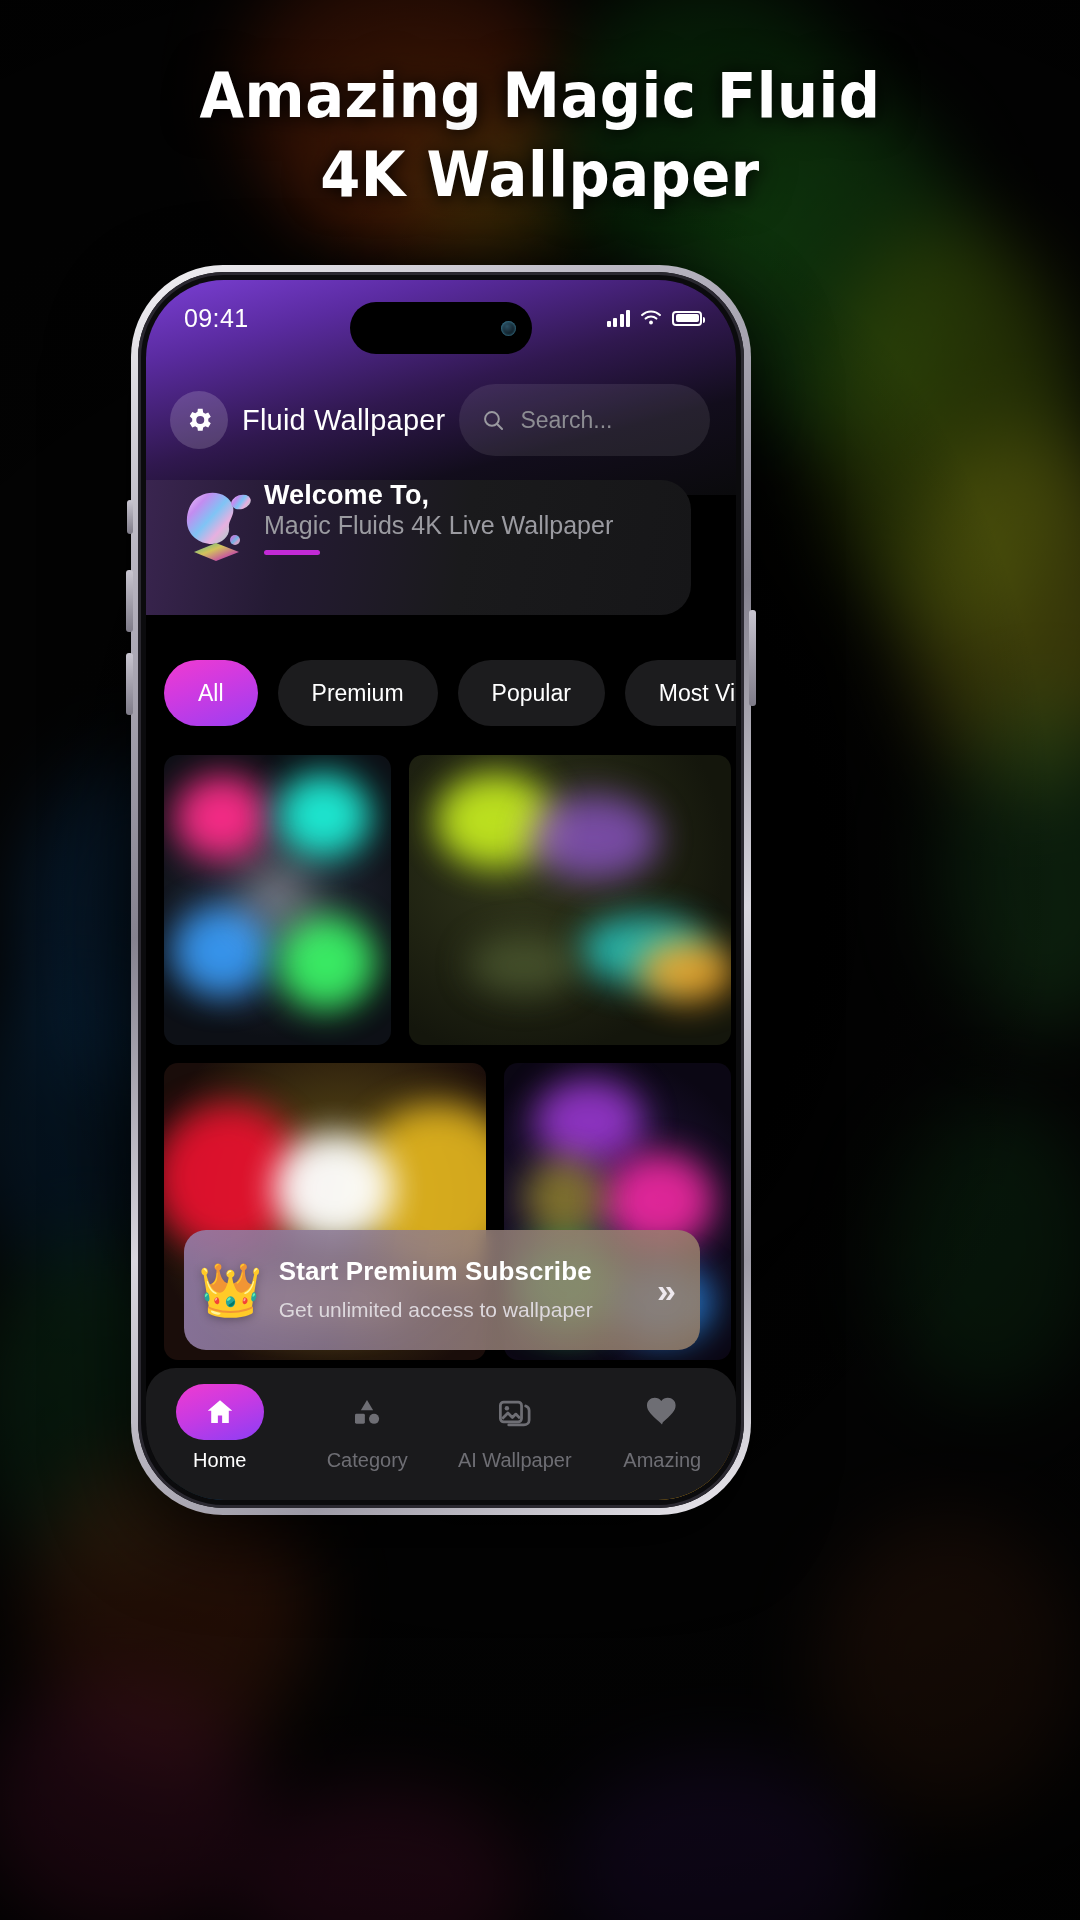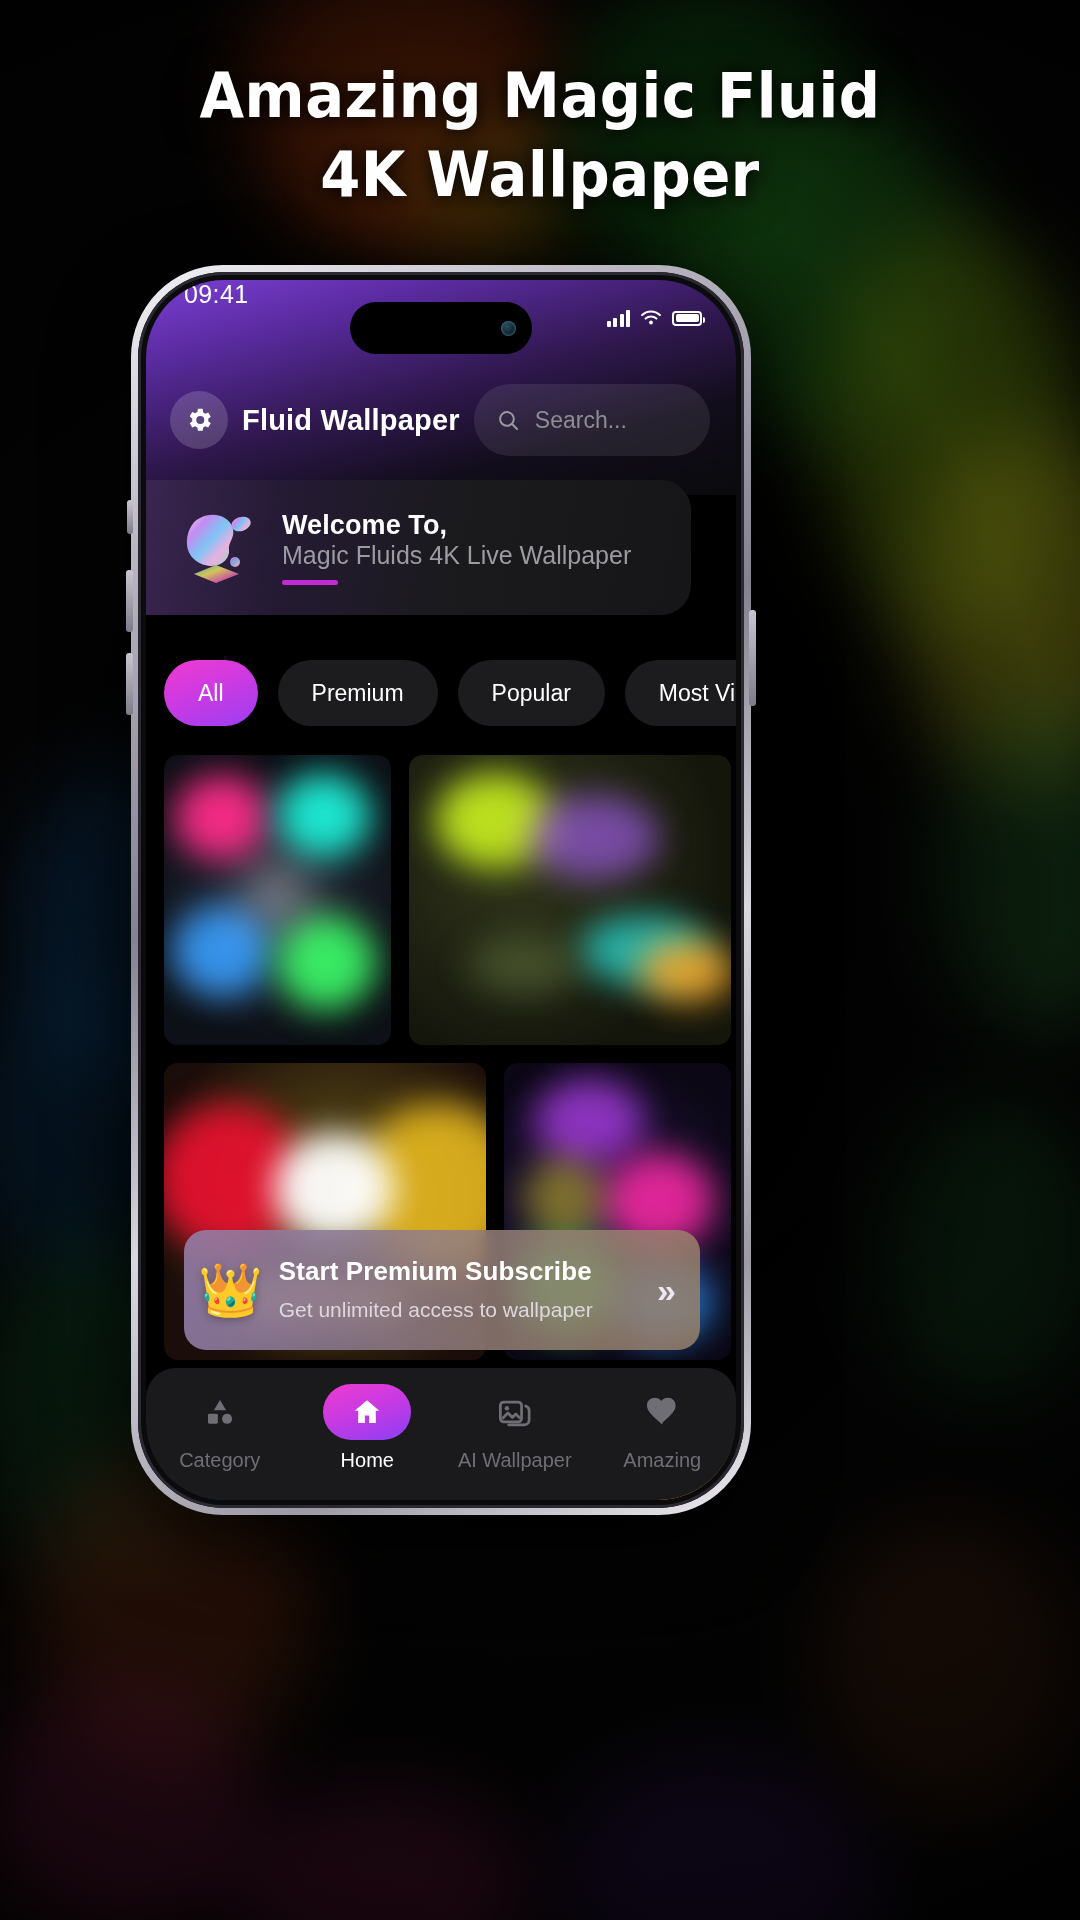--- a/index.html
+++ b/index.html
@@ -59,21 +59,21 @@
   .btn-voldn  { left:-5px; top:388px; width:7px; height:62px; }
   .btn-power  { right:-5px; top:345px; width:7px; height:96px; }
 
   
   .screen-top-grad {
     position:absolute; top:0; left:0; right:0; height:215px;
     background:linear-gradient(165deg, #7b3fd4 0%, #5a2ba0 22%, #30184f 50%, #120d1c 74%, #0a0a0c 100%);
   }
   .statusbar {
     position:absolute; top:0; left:0; right:0; height:76px;
-    display:flex; justify-content:space-between;
+    display:flex; align-items:center; justify-content:space-between;
     padding:0 34px 0 38px; z-index:4;
   }
   .clock { color:#fff; font-size:25px; font-weight:500; letter-spacing:.4px; }
   .status-icons { display:flex; align-items:center; gap:9px; }
   .bars { display:flex; align-items:flex-end; gap:2.5px; height:17px; }
   .bars i { width:4px; background:#fff; border-radius:1px; display:block; }
   .bars i:nth-child(1){height:6px}.bars i:nth-child(2){height:9px}
   .bars i:nth-child(3){height:13px}.bars i:nth-child(4){height:17px}
   .batt { width:30px; height:15px; border:2px solid #fff; border-radius:4px; position:relative; }
   .batt::after{content:"";position:absolute;right:-5px;top:4px;width:2.5px;height:6px;background:#fff;border-radius:0 2px 2px 0;}
@@ -91,34 +91,34 @@
   
   .app-header {
     position:absolute; top:88px; left:0; right:0; height:104px;
     display:flex; align-items:center; padding:0 26px 0 24px; gap:14px; z-index:4;
   }
   .gear-btn {
     width:58px; height:58px; border-radius:50%;
     background:rgba(255,255,255,.17);
     display:flex; align-items:center; justify-content:center; flex:0 0 auto;
   }
-  .app-title { color:#fff; font-size:29px; font-weight:700; letter-spacing:.2px; white-space:nowrap; }
+  .app-title { color:#fff; font-size:29px; font-weight:400; letter-spacing:.2px; white-space:nowrap; }
   .search-pill {
     margin-left:auto; width:252px; height:72px; border-radius:36px;
     background:rgba(255,255,255,.085);
     display:flex; align-items:center; gap:14px; padding:0 22px;
   }
   .search-ph { color:#8d8d93; font-size:23px; }
 
   
   .welcome {
     position:absolute; top:200px; left:0; width:545px; height:135px;
     border-radius:0 30px 30px 0;
     background:linear-gradient(100deg, #3a2550 0%, #241a33 26%, #1a1a1c 58%, #161618 100%);
-    display:flex; align-items:center; gap:18px; padding:0 26px 0 26px; z-index:4;
+    display:flex; padding:0 26px 0 26px; z-index:4;
   }
   .welcome-icon { width:92px; height:92px; flex:0 0 auto; position:relative; }
   .welcome-txt { flex:1; }
   .welcome-t1 { color:#fff; font-size:27px; font-weight:700; letter-spacing:.1px; }
   .welcome-t2 { color:#9b9ba1; font-size:25px; }
   .welcome-bar { width:56px; height:5px; border-radius:3px; background:#c22ad6; margin-top:10px; }
 
   
   .pills {
     position:absolute; top:380px; left:0; width:100%;
@@ -353,38 +353,38 @@
           <span class="crown">👑</span>
           <div class="prem-txt">
             <div class="prem-t1">Start Premium Subscribe</div>
             <div class="prem-t2">Get unlimited access to wallpaper</div>
           </div>
           <span class="chev">»</span>
         </div>
 
         <div class="bottomnav">
 
+          <div class="navitem active">
+            <div class="navicon-wrap">
+              <svg width="32" height="32" viewBox="0 0 24 24">
+                <path fill="#fff" d="M12 3.2L2.8 11h2.6v9.2h5V14.6h3.2v5.6h5V11h2.6z"></path>
+              </svg>
+            </div>
+            <div class="navlabel">Home</div>
+          </div>
+
           <div class="navitem">
             <div class="navicon-wrap">
               <svg width="32" height="32" viewBox="0 0 24 24">
                 <path fill="#6e6e74" d="M12 3l4.6 7.6H7.4z"></path>
                 <rect x="3" y="13.4" width="7.4" height="7.4" rx="1.1" fill="#6e6e74"></rect>
                 <circle cx="17.3" cy="17.1" r="3.8" fill="#6e6e74"></circle>
               </svg>
             </div>
             <div class="navlabel">Category</div>
-          </div>
-
-          <div class="navitem active">
-            <div class="navicon-wrap">
-              <svg width="32" height="32" viewBox="0 0 24 24">
-                <path fill="#fff" d="M12 3.2L2.8 11h2.6v9.2h5V14.6h3.2v5.6h5V11h2.6z"></path>
-              </svg>
-            </div>
-            <div class="navlabel">Home</div>
           </div>
 
           <div class="navitem">
             <div class="navicon-wrap">
               <svg width="34" height="34" viewBox="0 0 26 26">
                 <rect x="1.8" y="5.4" width="16.2" height="15.2" rx="2.6" fill="none" stroke="#6e6e74" stroke-width="2.1"></rect>
                 <circle cx="6.8" cy="10.2" r="1.7" fill="#6e6e74"></circle>
                 <path d="M3.2 18.2l4.4-4.4 3.4 3.4 2.6-2.6 3.2 3.2" fill="none" stroke="#6e6e74" stroke-width="2.1" stroke-linejoin="round"></path>
                 <path d="M21.2 8.4c1.6.6 2.6 1.9 2.6 3.5v7.4c0 2-1.8 3.6-4 3.6H8.2" fill="none" stroke="#6e6e74" stroke-width="2.1" stroke-linecap="round"></path>
               </svg>

